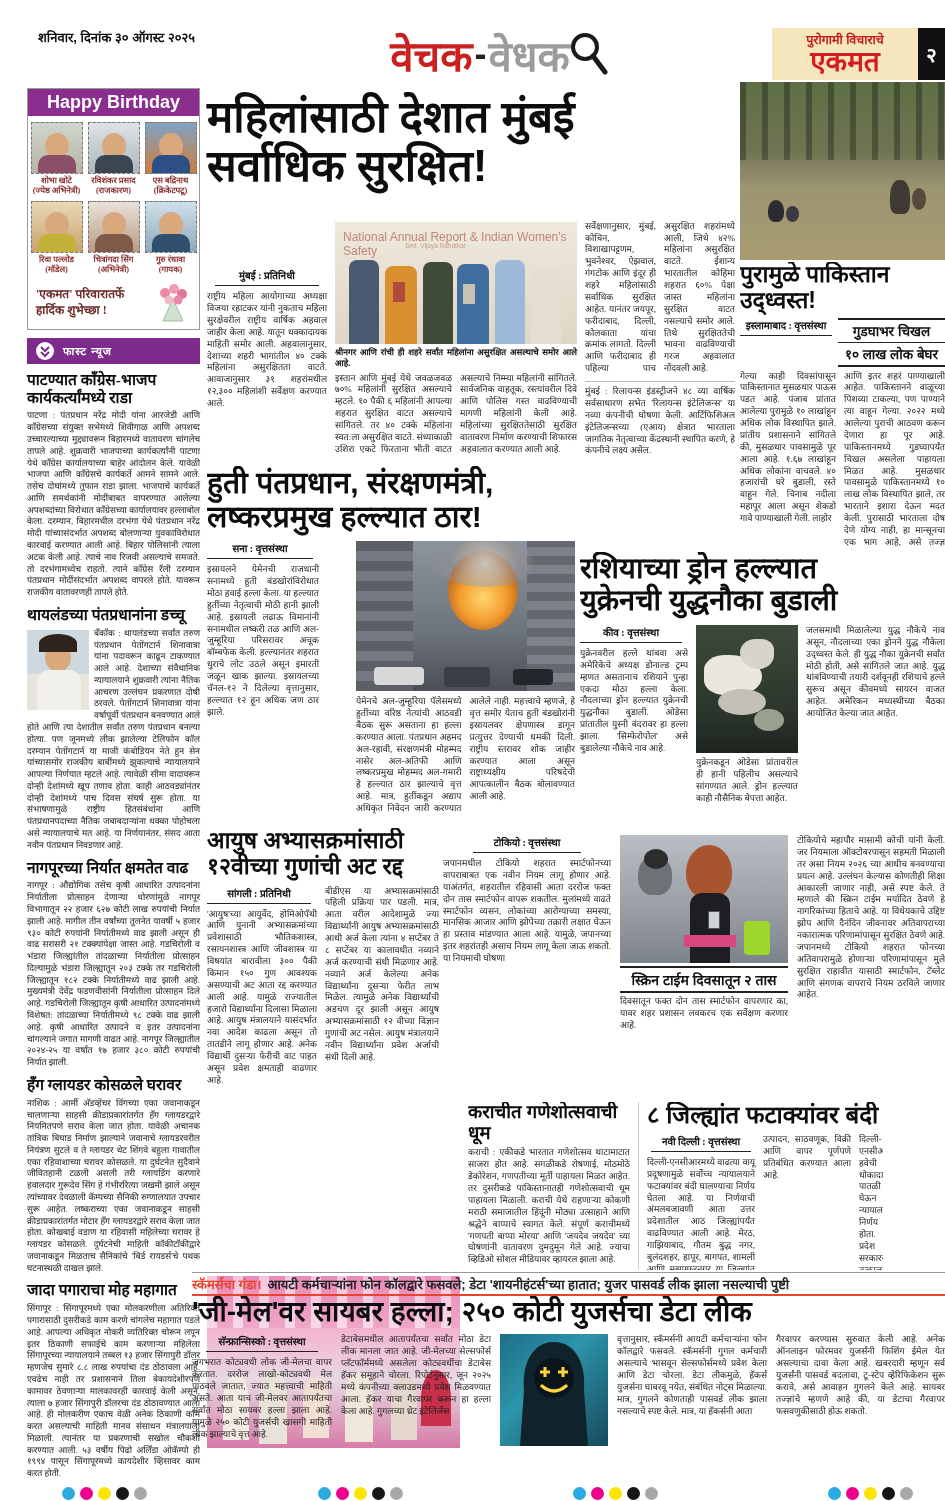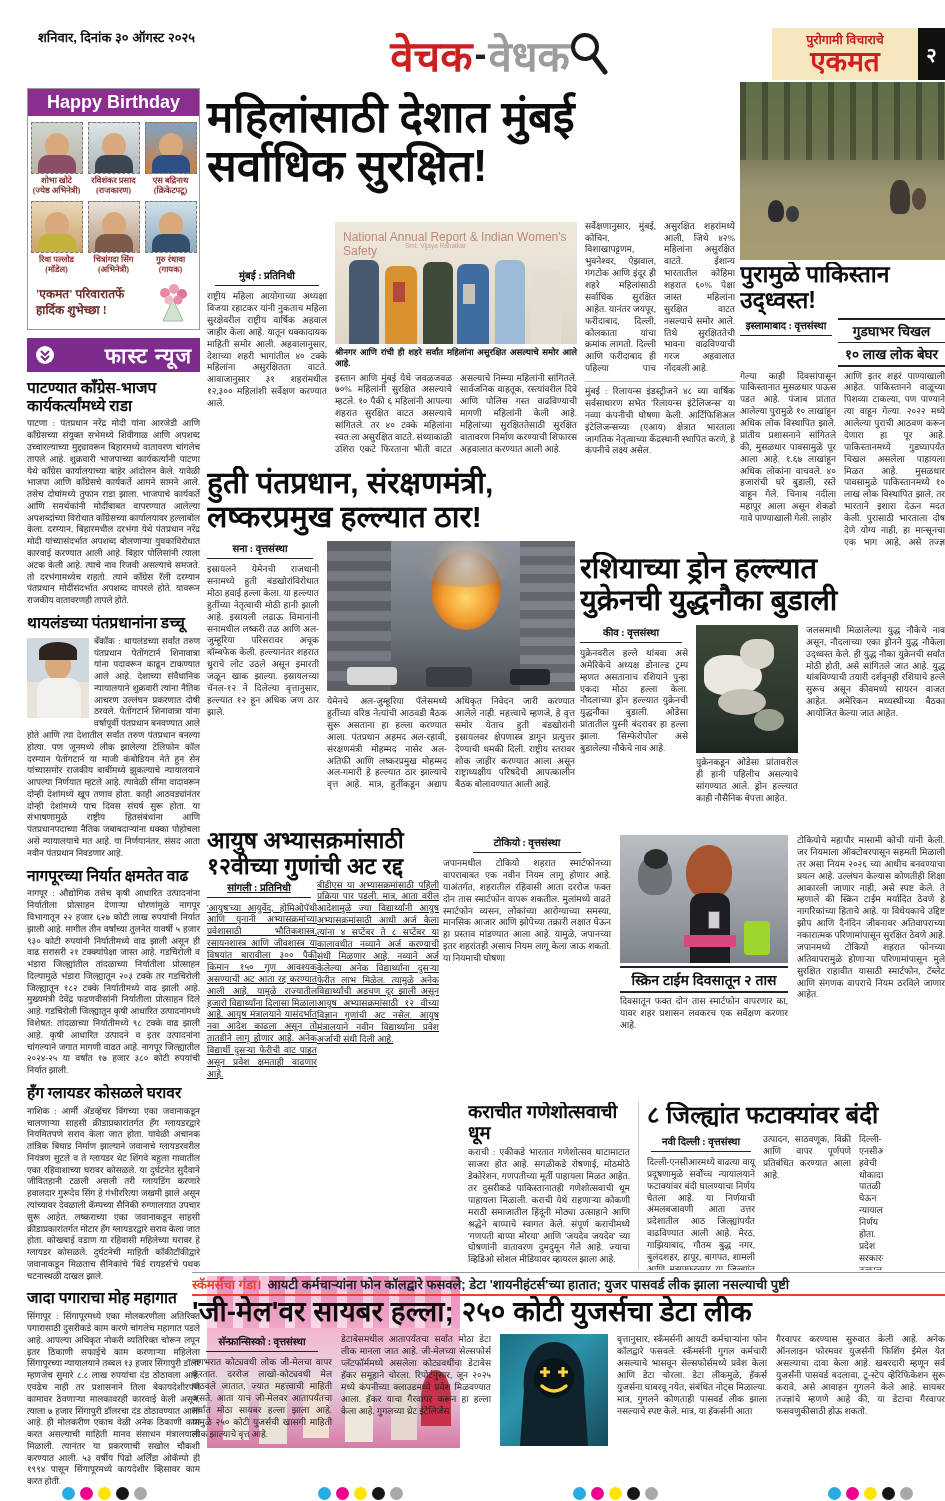--- a/index.html
+++ b/index.html
@@ -123,21 +123,21 @@
         </svg>
       </div>
     </div>
 
     <div class="sans" style="margin-top:8px;background:#7d2b8c;color:#fff;display:flex;align-items:center;gap:8px;padding:3px 8px;">
       <svg width="20" height="20" viewBox="0 0 20 20">
         <circle cx="10" cy="10" r="9" fill="#fff"></circle>
         <polyline points="6,6 10,10 14,6" fill="none" stroke="#7d2b8c" stroke-width="2"></polyline>
         <polyline points="6,11 10,15 14,11" fill="none" stroke="#7d2b8c" stroke-width="2"></polyline>
       </svg>
-      <span style="font-size:21px;font-weight:bold;letter-spacing:1px;flex:1;text-align:right;">फास्ट न्यूज</span>
+      <span style="font-size:11px;font-weight:bold;letter-spacing:1px;flex:1;text-align:left;">फास्ट न्यूज</span>
     </div>
 
     <div>
       <div class="sb-hl">पाटण्यात काँग्रेस-भाजप कार्यकर्त्यांमध्ये राडा</div>
       <div class="sb-body">पाटणा : पंतप्रधान नरेंद्र मोदी यांना आरजेडी आणि काँग्रेसच्या संयुक्त सभेमध्ये शिवीगाळ आणि अपशब्द उच्चारल्याच्या मुद्द्यावरून बिहारमध्ये वातावरण चांगलेच तापले आहे. शुक्रवारी भाजपाच्या कार्यकर्त्यांनी पाटणा येथे काँग्रेस कार्यालयाच्या बाहेर आंदोलन केले. यावेळी भाजपा आणि काँग्रेसचे कार्यकर्ते आमने सामने आले. तसेच दोघांमध्ये तुफान राडा झाला. भाजपाचे कार्यकर्ते आणि समर्थकांनी मोदींबाबत वापरण्यात आलेल्या अपशब्दांच्या विरोधात काँग्रेसच्या कार्यालयावर हल्लाबोल केला. दरम्यान, बिहारमधील दरभंगा येथे पंतप्रधान नरेंद्र मोदी यांच्यासंदर्भात अपशब्द बोलणाऱ्या युवकाविरोधात कारवाई करण्यात आली आहे. बिहार पोलिसांनी त्याला अटक केली आहे. त्याचे नाव रिजवी असल्याचे समजते. तो दरभंगामध्येच राहतो. त्याने काँग्रेस रॅली दरम्यान पंतप्रधान मोदींसंदर्भात अपशब्द वापरले होते. यावरून राजकीय वातावरणही तापले होते.</div>
     </div>
 
     <div>
       <div class="sb-hl">थायलंडच्या पंतप्रधानांना डच्चू</div>
       <div class="sb-body">
@@ -226,21 +226,21 @@
   <div class="abs" style="left:207px;top:466px;width:368px;height:360px;overflow:hidden;">
     <div class="hl sans" style="font-size:30px;">
       <div>हुती पंतप्रधान, संरक्षणमंत्री,</div>
       <div>लष्करप्रमुख हल्ल्यात ठार!</div>
     </div>
     <div style="display:flex;gap:8px;margin-top:8px;">
       <div style="width:112px;flex:none;">
         <div class="dateline" style="margin:0 6px 5px 0;">सना : वृत्तसंस्था</div>
         <div class="body-txt">इस्रायलने येमेनची राजधानी सनामध्ये हुती बंडखोरांविरोधात मोठा हवाई हल्ला केला. या हल्ल्यात हुतींच्या नेतृत्वाची मोठी हानी झाली आहे. इस्रायली लढाऊ विमानांनी सनामधील लष्करी तळ आणि अल-जुम्हूरिया परिसरावर अचूक बॉम्बफेक केली. हल्ल्यानंतर शहरात धुराचे लोट उठले असून इमारती जळून खाक झाल्या. इस्रायलच्या चॅनल-१२ ने दिलेल्या वृत्तानुसार, हल्ल्यात १२ हून अधिक जण ठार झाले.</div>
       </div>
-      <div style="flex:1;">
+      <div style="flex:1;margin-left:29px;">
         <div class="photo" style="width:100%;height:150px;background:linear-gradient(180deg,#8d949e 0%,#6e747c 60%,#4a4e55 100%);">
           <div style="position:absolute;left:0;top:0;width:26%;height:100%;background:repeating-linear-gradient(0deg,#5b5f66 0 10px,#757a82 10px 20px);"></div>
           <div style="position:absolute;right:0;top:0;width:22%;height:100%;background:repeating-linear-gradient(0deg,#64686e 0 9px,#7d828a 9px 18px);"></div>
           <div style="position:absolute;left:42%;top:6%;width:70px;height:80px;border-radius:50%;background:radial-gradient(circle at 50% 60%,#ffd66e 0%,#f39c2d 40%,#b05a1e 70%,rgba(90,70,60,0) 100%);"></div>
           <div style="position:absolute;left:36%;top:0;width:100px;height:46px;border-radius:50%;background:radial-gradient(circle,#c9c3ba 0%,rgba(150,145,140,.5) 60%,rgba(150,145,140,0) 100%);"></div>
           <div style="position:absolute;left:8%;bottom:6px;width:50px;height:18px;border-radius:4px;background:#d8d8d8;"></div>
           <div style="position:absolute;left:40%;bottom:4px;width:46px;height:20px;border-radius:4px;background:#3a3f46;"></div>
           <div style="position:absolute;right:10%;bottom:6px;width:40px;height:16px;border-radius:4px;background:#23262b;"></div>
         </div>
         <div class="body-txt cols2" style="margin-top:5px;">येमेनचे अल-जुम्हूरिया पॅलेसमध्ये हुतींच्या वरिष्ठ नेत्यांची आठवडी बैठक सुरू असताना हा हल्ला करण्यात आला. पंतप्रधान अहमद अल-रहावी, संरक्षणमंत्री मोहम्मद नासेर अल-अतिफी आणि लष्करप्रमुख मोहम्मद अल-गमारी हे हल्ल्यात ठार झाल्याचे वृत्त आहे. मात्र, हुतींकडून अद्याप अधिकृत निवेदन जारी करण्यात आलेले नाही. महत्त्वाचे म्हणजे, हे वृत्त समोर येताच हुती बंडखोरांनी इस्रायलवर क्षेपणास्त्र डागून प्रत्युत्तर देण्याची धमकी दिली. राष्ट्रीय स्तरावर शोक जाहीर करण्यात आला असून राष्ट्राध्यक्षीय परिषदेची आपत्कालीन बैठक बोलावण्यात आली आहे.</div>
@@ -269,21 +269,21 @@
       </div>
       <div class="body-txt" style="flex:1;">जलसमाधी मिळालेल्या युद्ध नौकेचे नाव असून, नौदलाच्या एका ड्रोनने युद्ध नौकेला उद्ध्वस्त केले. ही युद्ध नौका युक्रेनची सर्वांत मोठी होती, असे सांगितले जात आहे. युद्ध थांबविण्याची तयारी दर्शवूनही रशियाचे हल्ले सुरूच असून कीवमध्ये सायरन वाजत आहेत. अमेरिकन मध्यस्थीच्या बैठका आयोजित केल्या जात आहेत.</div>
     </div>
   </div>
 
   <div class="abs" style="left:207px;top:828px;width:232px;height:268px;overflow:hidden;">
     <div class="hl sans" style="font-size:23px;">
       <div>आयुष अभ्यासक्रमांसाठी</div>
       <div>१२वीच्या गुणांची अट रद्द</div>
     </div>
-    <div style="display:flex;text-decoration:underline;">
+    <div style="display:flex;gap:8px;margin-top:6px;">
       <div style="width:110px;flex:none;">
         <div class="dateline" style="margin:0 6px 5px 0;">सांगली : प्रतिनिधी</div>
         <div class="body-txt">'आयुष'च्या आयुर्वेद, होमिओपॅथी आणि युनानी अभ्यासक्रमांच्या प्रवेशासाठी भौतिकशास्त्र, रसायनशास्त्र आणि जीवशास्त्र या विषयांत बारावीला ३०० पैकी किमान १५० गुण आवश्यक असण्याची अट आता रद्द करण्यात आली आहे. यामुळे राज्यातील हजारो विद्यार्थ्यांना दिलासा मिळाला आहे. आयुष मंत्रालयाने यासंदर्भात नवा आदेश काढला असून तो तातडीने लागू होणार आहे. अनेक विद्यार्थी दुसऱ्या फेरीची वाट पाहत असून प्रवेश क्षमताही वाढणार आहे.</div>
       </div>
       <div class="body-txt" style="flex:1;">बीडीएस या अभ्यासक्रमांसाठी पहिली प्रक्रिया पार पडली. मात्र, आता वरील आदेशामुळे ज्या विद्यार्थ्यांनी आयुष अभ्यासक्रमांसाठी आधी अर्ज केला त्यांना ४ सप्टेंबर ते ८ सप्टेंबर या कालावधीत नव्याने अर्ज करण्याची संधी मिळणार आहे. नव्याने अर्ज केलेल्या अनेक विद्यार्थ्यांना दुसऱ्या फेरीत लाभ मिळेल. त्यामुळे अनेक विद्यार्थ्यांची अडचण दूर झाली असून आयुष अभ्यासक्रमांसाठी १२ वीच्या विज्ञान गुणांची अट नसेल. आयुष मंत्रालयाने नवीन विद्यार्थ्यांना प्रवेश अर्जाची संधी दिली आहे.</div>
     </div>
   </div>
 
   <div class="abs" style="left:443px;top:828px;width:502px;height:268px;overflow:hidden;">
     <div style="display:flex;gap:9px;margin-top:7px;">

